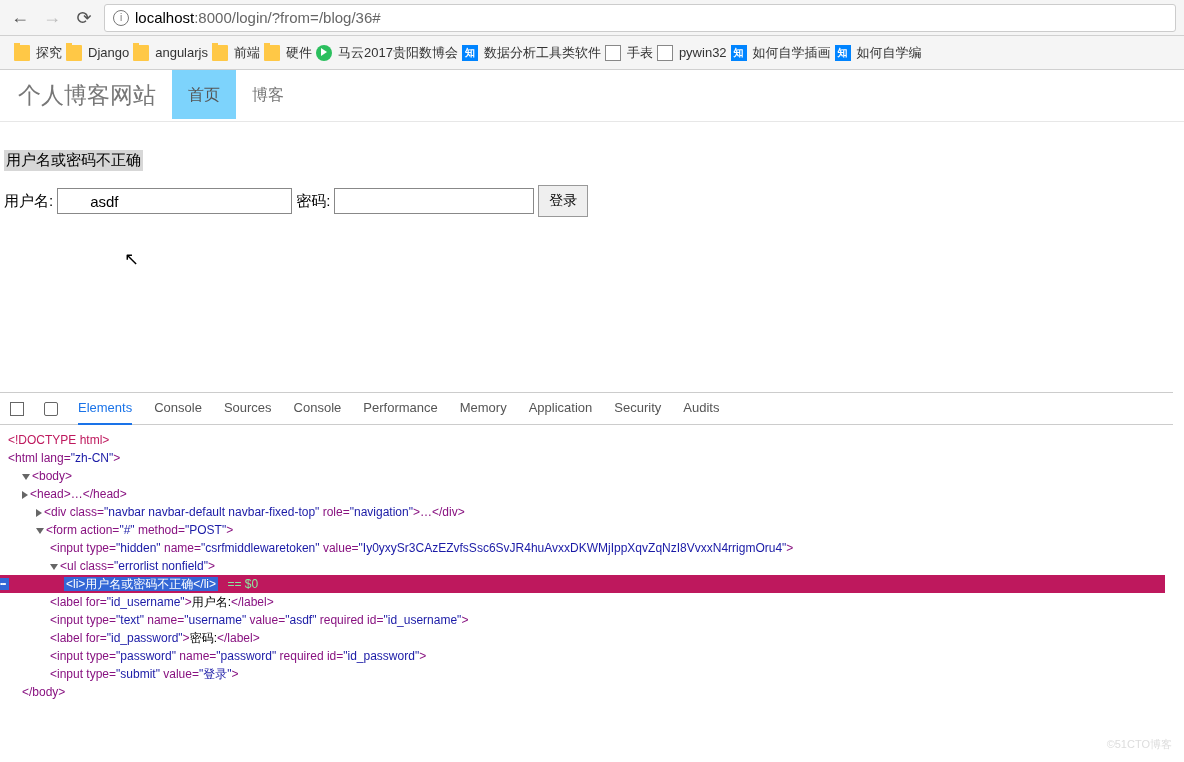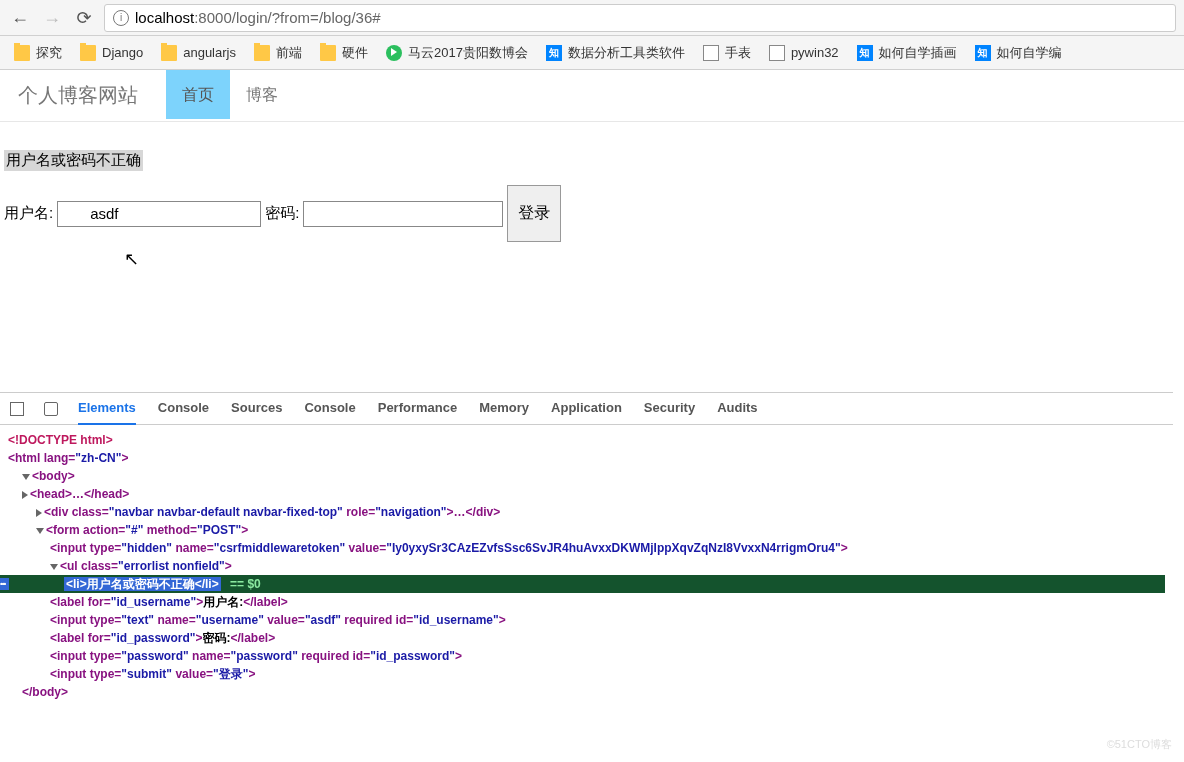--- a/index.html
+++ b/index.html
@@ -8,70 +8,70 @@
 
 .toolbar { height: 36px; background: #f5f5f5; border-bottom: 1px solid #d0d0d0; display: flex; align-items: center; padding: 0 8px; gap: 8px; }
 .nav-btn { width: 24px; height: 24px; display: flex; align-items: center; justify-content: center; border: none; background: transparent; color: #555; cursor: pointer; font-size: 18px; }
 .nav-btn.disabled { color: #bbb; }
 .addr-bar { flex: 1; height: 28px; background: #fff; border: 1px solid #ccc; border-radius: 3px; display: flex; align-items: center; padding: 0 8px; font-size: 15px; color: #333; }
 .addr-info-icon { width: 16px; height: 16px; border: 1.5px solid #777; border-radius: 50%; display: flex; align-items: center; justify-content: center; font-size: 10px; color: #777; margin-right: 6px; }
 .addr-host { color: #000; }
 .addr-path { color: #666; }
 
 
-.bookmarks { height: 34px; background: #f5f5f5; border-bottom: 1px solid #d0d0d0; display: flex; align-items: center; padding: 0 14px; gap: 18px; font-size: 13px; color: #333; }
+.bookmarks { height: 34px; background: #f5f5f5; border-bottom: 1px solid #d0d0d0; display: flex; align-items: center; padding: 0 14px; gap: 4px; font-size: 13px; color: #333; }
 .bm { display: flex; align-items: center; gap: 6px; cursor: pointer; white-space: nowrap; }
 .bm-icon { width: 16px; height: 16px; display: inline-block; }
 .folder { background: #ffc846; border-radius: 1px; position: relative; }
 .folder::before { content: ""; position: absolute; top: -2px; left: 0; width: 6px; height: 3px; background: #ffc846; }
 .zhihu { background: #0084ff; color: #fff; font-size: 10px; font-weight: bold; display: flex; align-items: center; justify-content: center; }
 .doc-icon { border: 1px solid #888; background: #fff; }
 .play-icon { background: #2bbf5e; border-radius: 50%; position: relative; }
 .play-icon::after { content: ""; position: absolute; left: 5px; top: 3px; border-left: 6px solid #fff; border-top: 4px solid transparent; border-bottom: 4px solid transparent; }
 
 
 .page { position: relative; }
 .navbar { height: 52px; border-bottom: 1px solid #e7e7e7; display: flex; align-items: center; padding: 0 18px; font-size: 16px; }
-.brand { color: #777; margin-right: 28px; font-size: 20px; }
+.brand { color: #777; margin-right: 16px; font-size: 23px; }
 .nav-link { padding: 16px 16px; color: #777; cursor: pointer; }
 .nav-link.active { background: #7dd3fc; color: #555; }
 
 .error-msg { background: #d7d7d7; display: inline-block; padding: 1px 2px; font-size: 15px; margin-top: 28px; margin-left: 4px; }
 .login-form { margin-top: 14px; padding-left: 4px; font-size: 15px; display: flex; align-items: center; gap: 4px; }
 .login-form label { color: #000; }
 .login-form input[type=text], .login-form input[type=password] { border: 1px solid #888; height: 26px; padding: 2px 4px; font-size: 15px; }
-.login-form input[type=text] { width: 204px; padding-left: 32px; }
+.login-form input[type=text] { width: 235px; padding-left: 32px; }
 .login-form input[type=password] { width: 200px; }
-.submit-btn { border: 1px solid #999; background: #efefef; padding: 17px 10px; font-size: 16px; cursor: pointer; }
+.submit-btn { border: 1px solid #999; background: #efefef; padding: 6px 10px; font-size: 14px; cursor: pointer; }
 
 .cursor { position: absolute; left: 124px; top: 178px; font-size: 18px; pointer-events: none; }
 
 
-.devtools { position: absolute; bottom: 0; left: 0; right: 11px; height: 370px; border-top: 1px solid #ccc; background: #fff; font-family: Menlo, Consolas, monospace; font-size: 12px; font-weight: bold; }
+.devtools { position: absolute; bottom: 0; left: 0; right: 11px; height: 370px; border-top: 1px solid #ccc; background: #fff; font-family: Menlo, Consolas, monospace; font-size: 12px; }
 .dt-header { height: 32px; border-bottom: 1px solid #ccc; display: flex; align-items: center; padding: 0 10px; gap: 20px; color: #555; font-family: Arial, sans-serif; font-size: 13px; }
 .dt-icon { width: 14px; height: 14px; border: 1.5px solid #666; }
 .dt-icon.arrow { position: relative; }
 .dt-icon.device { border-radius: 2px; }
 .dt-tab { cursor: pointer; padding: 8px 0; }
 .dt-tab.active { color: #1a73e8; border-bottom: 2px solid #1a73e8; }
 .dt-body { padding: 6px 8px; line-height: 1.5; overflow: auto; height: calc(100% - 32px); }
 .tag { color: #881280; }
 .val { color: #1a1aa6; }
 .txt { color: #000; }
 .gray { color: #be185d; }
 .highlight { background: #3367d6; color: #fff; padding: 0 2px; }
 .highlight .tag, .highlight .txt { color: #fff; }
 .sel-hint { color: #8be9a0; margin-left: 6px; }
 .tri { display: inline-block; width: 0; height: 0; border-left: 4px solid transparent; border-right: 4px solid transparent; border-top: 6px solid #666; margin-right: 2px; vertical-align: middle; }
 .tri.right { border-top: 4px solid transparent; border-bottom: 4px solid transparent; border-left: 6px solid #666; border-right: none; }
 .ind1 { padding-left: 14px; }
 .ind2 { padding-left: 28px; }
 .ind3 { padding-left: 42px; }
 .ind4 { padding-left: 56px; }
-.hl-row { background: #14532d; margin-left: -8px; padding-left: 8px; position: relative; }
+.hl-row { background: #be185d; margin-left: -8px; padding-left: 8px; position: relative; }
 .hl-row::before { content: "•••"; position: absolute; left: -4px; color: #fff; background: #3367d6; font-size: 8px; letter-spacing: -1px; padding: 0 4px; top: 3px; }
 .watermark { position: absolute; right: 12px; bottom: 10px; color: #ddd; font-size: 11px; font-family: Arial; }
 </style>
 </head>
 <body>
 
 <div class="toolbar">
   <button class="nav-btn">←</button>
   <button class="nav-btn disabled">→</button>
   <button class="nav-btn">⟳</button>

